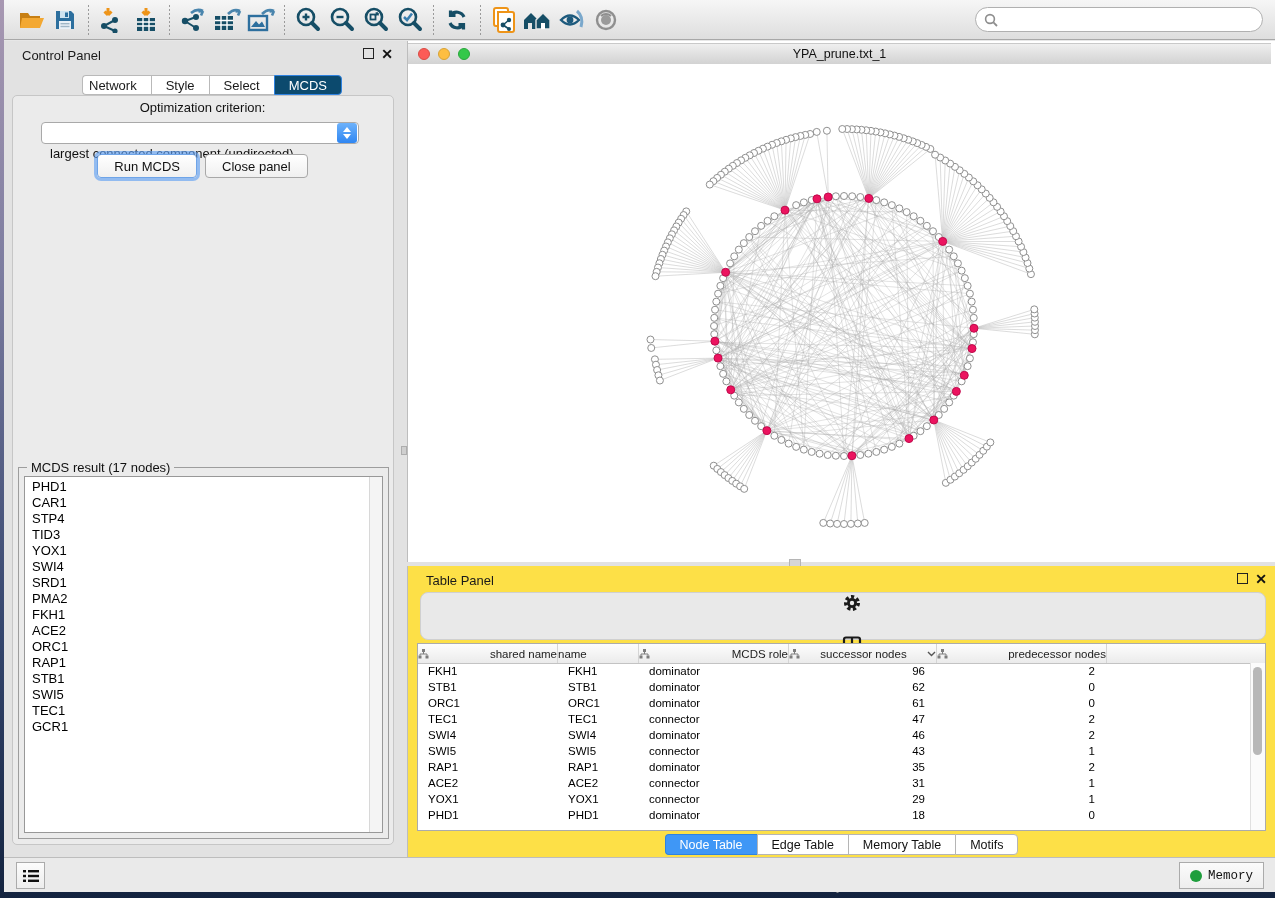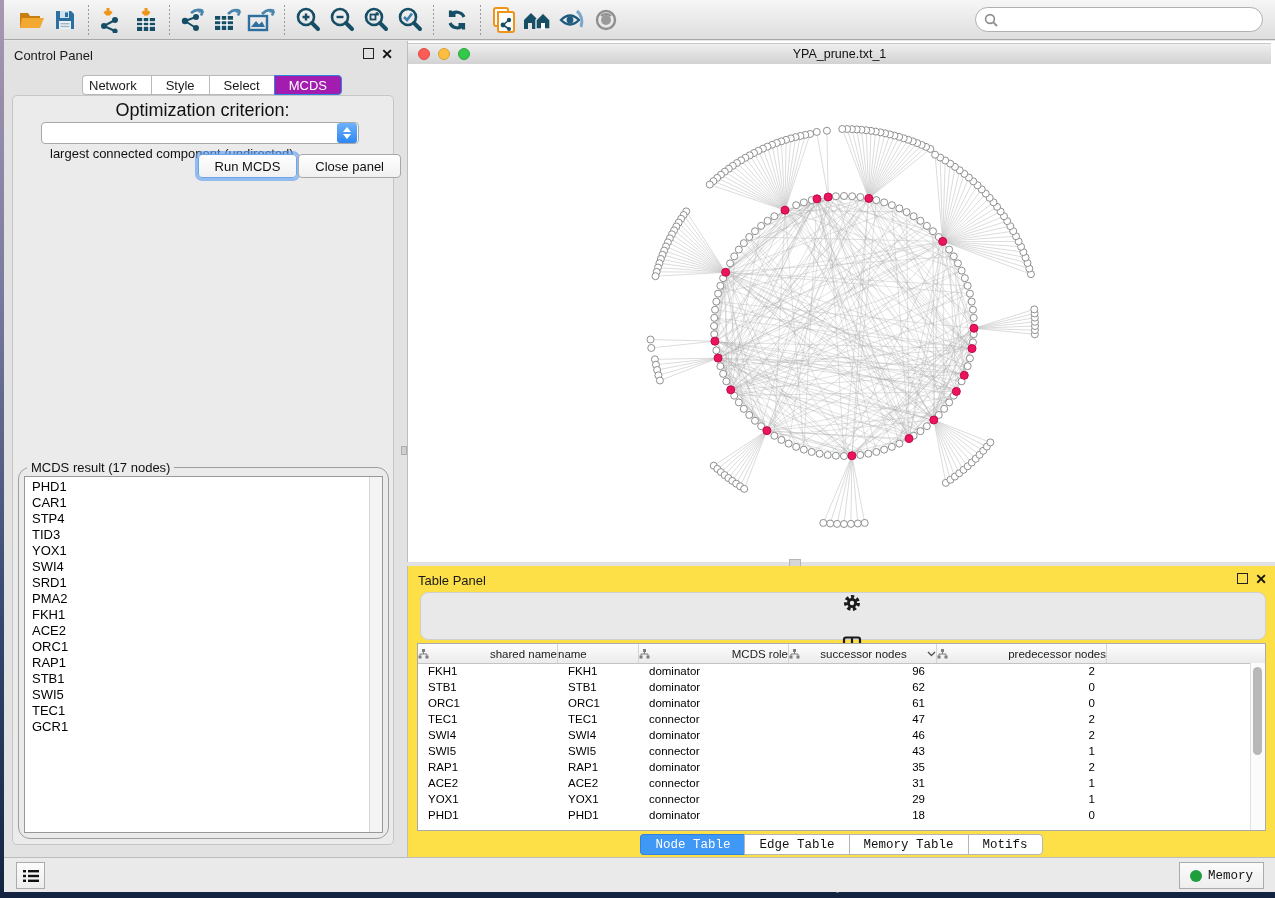--- a/index.html
+++ b/index.html
@@ -17,46 +17,46 @@
     display:flex;align-items:center;padding-left:10px;box-sizing:border-box;}
   .tbtn{width:34px;height:32px;display:flex;align-items:center;justify-content:center;flex:0 0 auto;}
   .tsep{width:1px;height:30px;margin:0 6px;flex:0 0 auto;
     background-image:linear-gradient(#9a9a9a 40%,transparent 40%);background-size:1px 4px;}
   .searchbox{position:absolute;right:12px;top:7px;width:288px;height:25px;background:#fff;
     border:1px solid #b0b0b0;border-radius:13px;display:flex;align-items:center;padding-left:8px;box-sizing:border-box;}
   .searchbox input{border:none;outline:none;flex:1;font-size:12px;background:transparent;margin-left:5px;}
 
   
   .cpanel{position:absolute;left:0;top:41px;width:397px;bottom:34px;background:#e2e2e2;}
-  .panel-head{position:absolute;left:0;top:0;right:0;height:28px;display:flex;align-items:center;}
+  .panel-head{position:absolute;left:8px;top:0;right:0;height:28px;display:flex;align-items:center;}
   .panel-title{font-size:13px;color:#1a1a1a;padding-left:10px;}
   .winbtns{position:absolute;right:8px;top:7px;display:flex;gap:7px;align-items:center;}
   .float-ico{width:9px;height:9px;border:1.5px solid #222;display:inline-block;background:transparent;}
   .close-ico{font-size:14px;font-weight:bold;color:#111;line-height:10px;}
   .cp-tabs{position:absolute;left:78px;top:34px;height:20px;display:flex;z-index:3;}
   .cp-tab{background:#fff;border:1px solid #b9b9b9;border-right:none;padding:2px 14px;font-size:13px;
     color:#1a1a1a;display:flex;align-items:center;}
   .cp-tab:first-child{border-radius:4px 0 0 4px;padding-left:6px;}
   .cp-tab:last-child{border-right:1px solid #b9b9b9;border-radius:0 4px 4px 0;}
-  .cp-tab.active{background:#a21caf;border-color:#2f82e0;color:#fff;}
+  .cp-tab.active{background:#0c4a6e;border-color:#2f82e0;color:#fff;}
   .cp-inner{position:absolute;left:8px;right:7px;top:54px;bottom:13px;background:#ebebeb;
     border:1px solid #c6c6c6;border-radius:5px;}
-  .opt-label{position:absolute;left:0;right:0;top:59px;text-align:center;font-size:18px;color:#111;}
+  .opt-label{position:absolute;left:0;right:0;top:59px;text-align:center;font-size:13px;color:#111;}
   .dropdown{position:absolute;left:37px;top:81px;width:318px;height:22px;background:#fff;border:1px solid #a9a9a9;
     border-radius:4px;display:flex;align-items:center;box-sizing:border-box;}
   .dropdown .dtext{flex:1;font-size:13px;padding-left:8px;color:#111;white-space:nowrap;overflow:hidden;margin-top:40px;}
   .stepper{width:20px;height:20px;margin-right:1px;border-radius:3px;background:linear-gradient(180deg,#6db2fb,#2f86f2);
     display:flex;flex-direction:column;align-items:center;justify-content:center;gap:2px;}
   .tri-up{width:0;height:0;border-left:4px solid transparent;border-right:4px solid transparent;border-bottom:5px solid #fff;}
   .tri-dn{width:0;height:0;border-left:4px solid transparent;border-right:4px solid transparent;border-top:5px solid #fff;}
-  .btnrow{position:absolute;left:0;right:0;top:113px;display:flex;justify-content:flex-end;gap:1px;}
+  .btnrow{position:absolute;left:0;right:0;top:113px;display:flex;justify-content:center;gap:8px;}
   .mbtn{height:22px;background:linear-gradient(180deg,#ffffff,#f0f0f0);border:1px solid #a8a8a8;border-radius:4px;
     font-size:13px;color:#111;padding:0 16px;display:flex;align-items:center;}
   .mbtn.focused{box-shadow:0 0 0 3px rgba(98,161,242,.65);border-color:#6ea4e8;}
-  .result-group{position:absolute;left:14px;right:12px;top:426px;bottom:19px;border:1px solid #9d9d9d;border-radius:12px;}
+  .result-group{position:absolute;left:14px;right:12px;top:426px;bottom:19px;border:1px solid #9d9d9d;border-radius:0;}
   .result-legend{position:absolute;left:8px;top:-8px;background:#ebebeb;padding:0 4px;font-size:13px;color:#111;}
   .result-list{position:absolute;left:5px;right:5px;top:8px;bottom:5px;background:#fff;border:1px solid #989898;
     overflow:hidden;}
   .mcds-items{position:absolute;left:0;top:2px;right:13px;bottom:0;padding-left:7px;}
   .mcds-item{font-size:13px;line-height:16px;color:#000;}
   .vtrack{position:absolute;top:0;bottom:0;right:0;width:12px;background:#f4f4f4;border-left:1px solid #d8d8d8;}
 
   
   .vsplit{position:absolute;left:397px;top:41px;width:6px;bottom:34px;background:#e2e2e2;}
   .vsplit .handle{position:absolute;left:0px;top:405px;width:6px;height:9px;background:#cfcfcf;border:1px solid #adadad;box-sizing:border-box;}
@@ -90,21 +90,21 @@
     border-right:1px solid #d5d5d5;overflow:hidden;}
   .th:last-child{border-right:none;}
   .tbody{position:absolute;left:0;right:14px;top:19px;bottom:0;}
   .trow{display:grid;grid-template-columns:140px 81px 150px 148px 170px 1fr;height:16px;}
   .tcell{font-size:11.5px;color:#000;display:flex;align-items:center;padding-left:10px;box-sizing:border-box;}
   .tcell.num{justify-content:flex-end;padding-right:12px;padding-left:0;}
   .tv-scroll{position:absolute;right:0;top:19px;bottom:0;width:14px;background:#fbfbfb;border-left:1px solid #e0e0e0;}
   .tv-thumb{position:absolute;left:2px;top:4px;width:9px;height:88px;background:#b8b8b8;border-radius:5px;}
   .tp-tabs{position:absolute;left:0;right:0;bottom:3px;height:21px;display:flex;justify-content:center;}
   .tp-tab{background:#fff;border:1px solid #b5b5b5;border-right:none;font-size:12.5px;color:#111;
-    padding:0 14px;display:flex;align-items:center;font-family:Liberation Mono, monospace;}
+    padding:0 14px;display:flex;align-items:center;}
   .tp-tab:first-child{border-radius:4px 0 0 4px;}
   .tp-tab:last-child{border-right:1px solid #b5b5b5;border-radius:0 4px 4px 0;}
   .tp-tab.active{background:#3f97f6;border-color:#2f82e0;color:#fff;}
 
   
   .statusbar{position:absolute;left:0;right:0;bottom:0;height:34px;background:#eaeaea;border-top:1px solid #bdbdbd;font-family:Liberation Mono, monospace;}
   .list-btn{position:absolute;left:12px;top:4px;width:27px;height:25px;background:linear-gradient(180deg,#fcfcfc,#ededed);
     border:1px solid #ababab;display:flex;align-items:center;justify-content:center;}
   .mem-btn{position:absolute;right:11px;top:4px;height:25px;background:linear-gradient(180deg,#fbfbfb,#eeeeee);
     border:1px solid #ababab;display:flex;align-items:center;gap:6px;padding:0 10px;font-size:12.5px;color:#111;}

